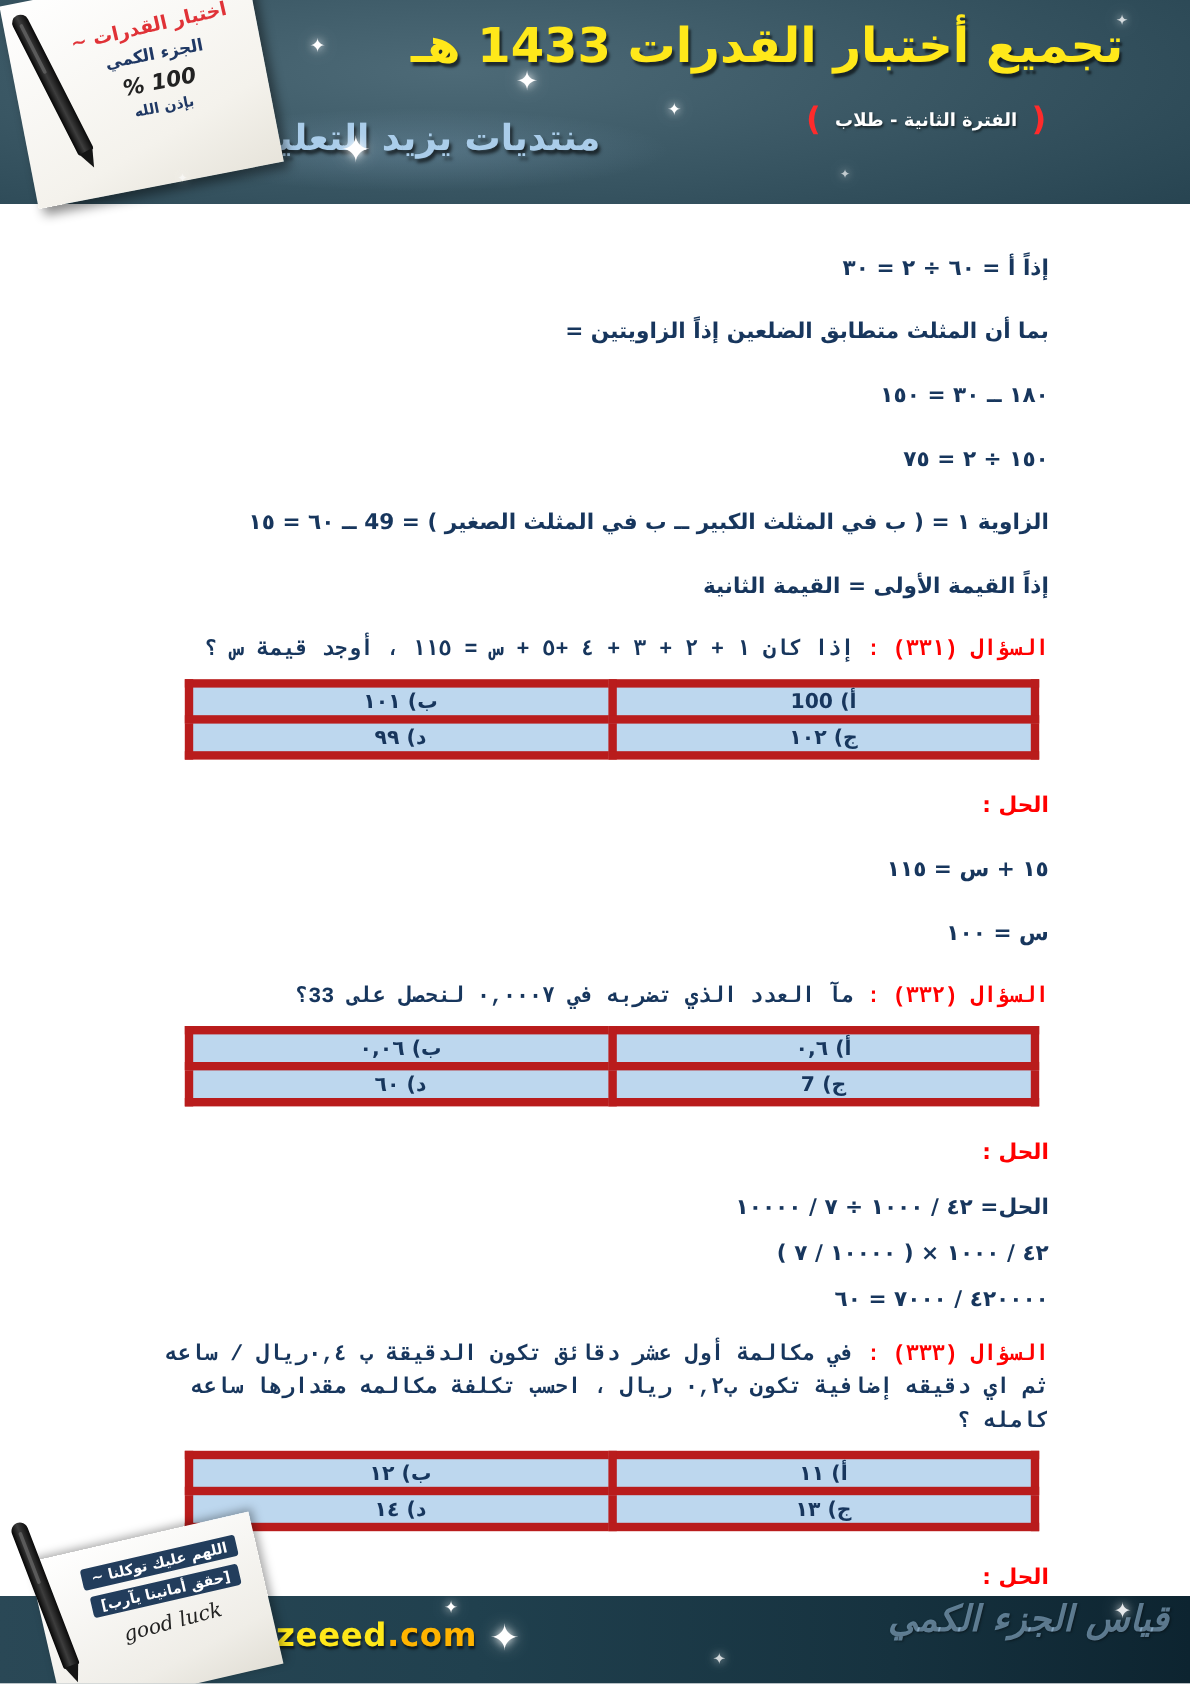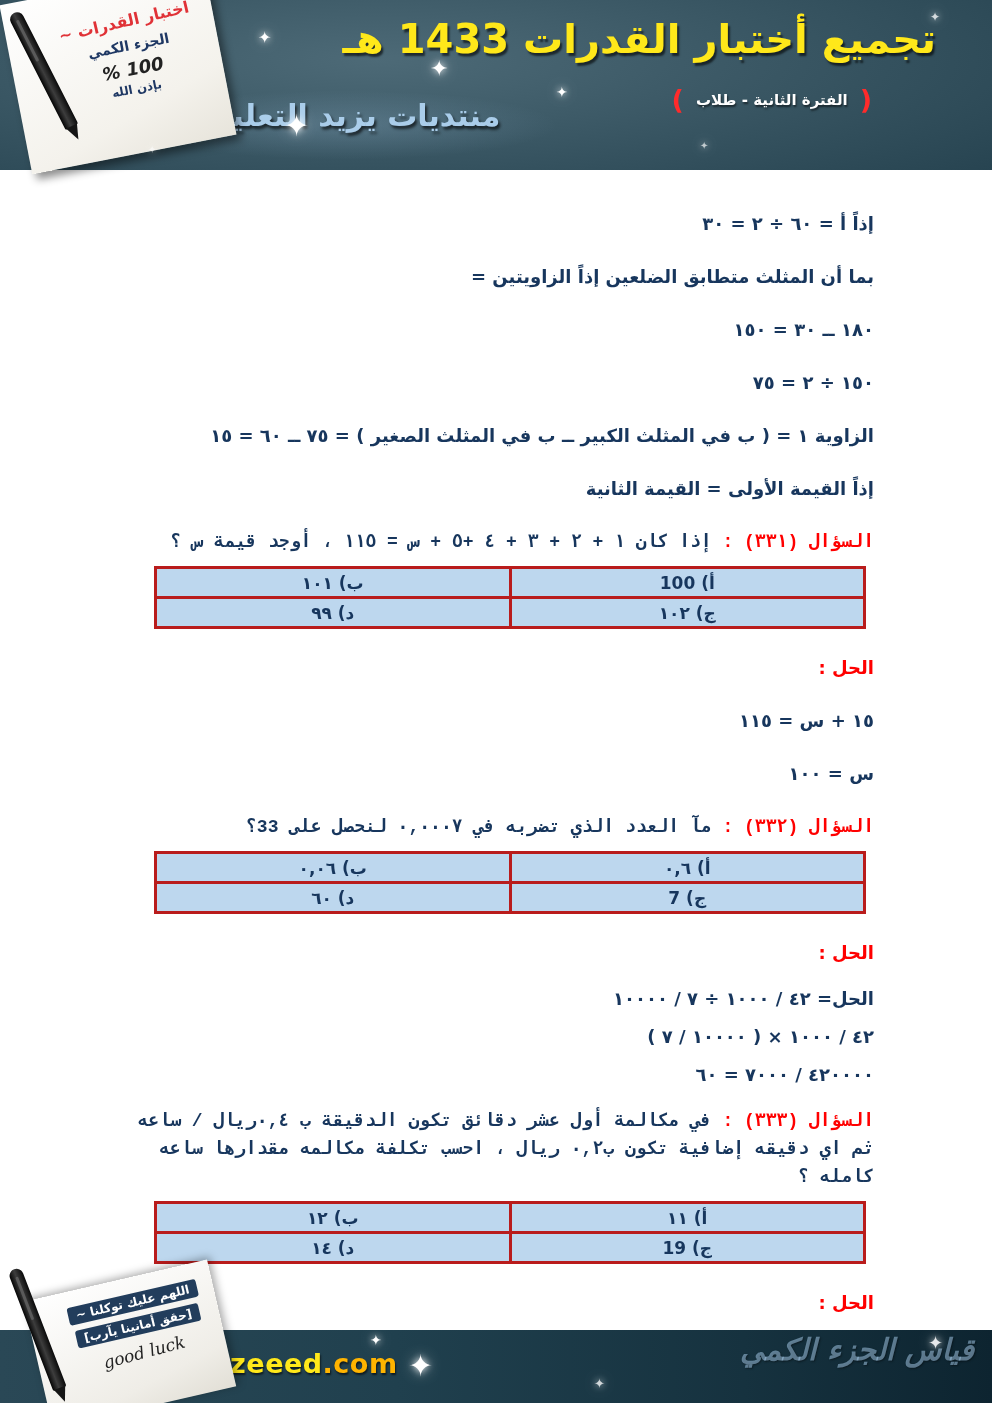--- a/index.html
+++ b/index.html
@@ -68,21 +68,21 @@
          padding: 30px 118px 0 108px; color: #17365d; font-weight: bold;
          font-size: 18px; text-align: right; }
   .content p { margin: 10px 0 25px 0; line-height: 28px; }
   .content p.qline { margin-bottom: 10px; font-family: Liberation Mono, monospace; }
   .content p.tight { margin-bottom: 5px; }
   .content p.pre-tight { margin-bottom: 18px; }
   .red { color: #ff0000; }
 
   .opts { width: 712px; border-collapse: collapse; margin: 2px 8px 25px auto;
           table-layout: fixed; }
-  .opts td { background: #bdd7ee; border: 3px solid #b91c1c; height: 30px;
+  .opts td { background: #bdd7ee; border: 7px solid #b91c1c; height: 30px;
           text-align: center; font-weight: bold; font-size: 17px; color: #17365d;
           padding: 1px 8px; }
 
   
   .ftr { position: absolute; left: 0; bottom: 0; width: 100%; height: 73px;
          background: linear-gradient(90deg, #2a4856 0%, #20404e 40%, #16323f 75%, #0d2430 100%); }
   .url { position: absolute; left: 212px; top: 18px; font-size: 27px; font-weight: bold;
          letter-spacing: .5px; text-shadow: 1px 2px 2px rgba(0,0,0,.6); }
   .url-name { color: #ffe81a; }
   .url-tld  { color: #ffb400; }
@@ -134,21 +134,21 @@
     <span class="star s6">✦</span>
     <span class="star s7">✦</span>
   </header>
 
   <main class="content">
 
     <p>إذاً أ = ٦٠ ÷ ٢ = ٣٠</p>
     <p>بما أن المثلث متطابق الضلعين إذاً الزاويتين =</p>
     <p>١٨٠ ــ ٣٠ = ١٥٠</p>
     <p>١٥٠ ÷ ٢ = ٧٥</p>
-    <p>الزاوية ١ =  ( ب في المثلث الكبير ــ ب في المثلث الصغير ) = ٧٥ ــ ٦٠ = ١٥</p>
+    <p>الزاوية ١ =  ( ب في المثلث الكبير ــ ب في المثلث الصغير ) = 49 ــ ٦٠ = ١٥</p>
     <p>إذاً القيمة الأولى = القيمة الثانية</p>
 
     <p class="qline">
       <span class="red">السؤال (٣٣١) :</span>
       <span>إذا كان ١ + ٢ + ٣ + ٤ +٥ + س = ١١٥ ، أوجد قيمة س ؟</span>
     </p>
     <table class="opts">
       <tbody>
           <tr>
         <td>أ) 100</td>
@@ -189,21 +189,21 @@
       <span class="red">السؤال (٣٣٣) :</span>
       <span>في مكالمة أول عشر دقائق تكون الدقيقة ب ٠,٤ريال / ساعه ثم اي دقيقه إضافية تكون ب٠,٢ ريال ، احسب تكلفة مكالمه مقدارها ساعه كامله ؟</span>
     </p>
     <table class="opts">
       <tbody>
           <tr>
         <td>أ) ١١</td>
         <td>ب) ١٢</td>
       </tr>
       <tr>
-        <td>ج) 19</td>
+        <td>ج) ١٣</td>
         <td>د) ١٤</td>
       </tr>
     </tbody>
       </table>
     <p class="red">الحل :</p>
 
   </main>
 
   <footer class="ftr">
     <div class="url">

